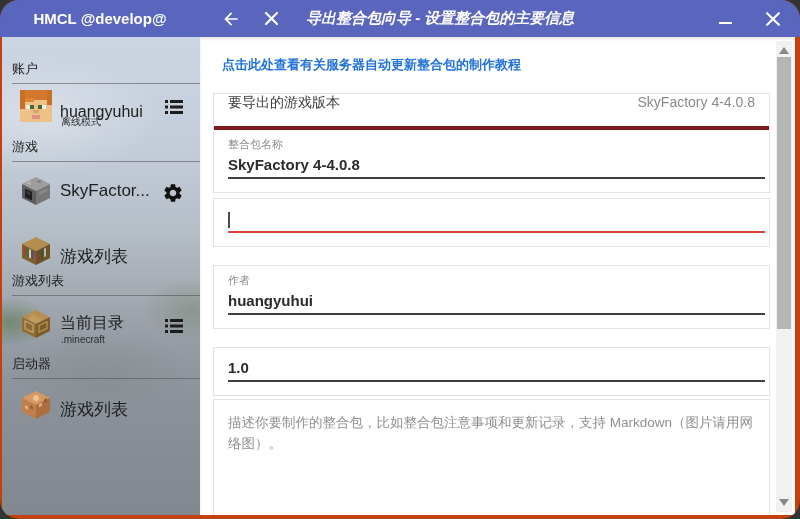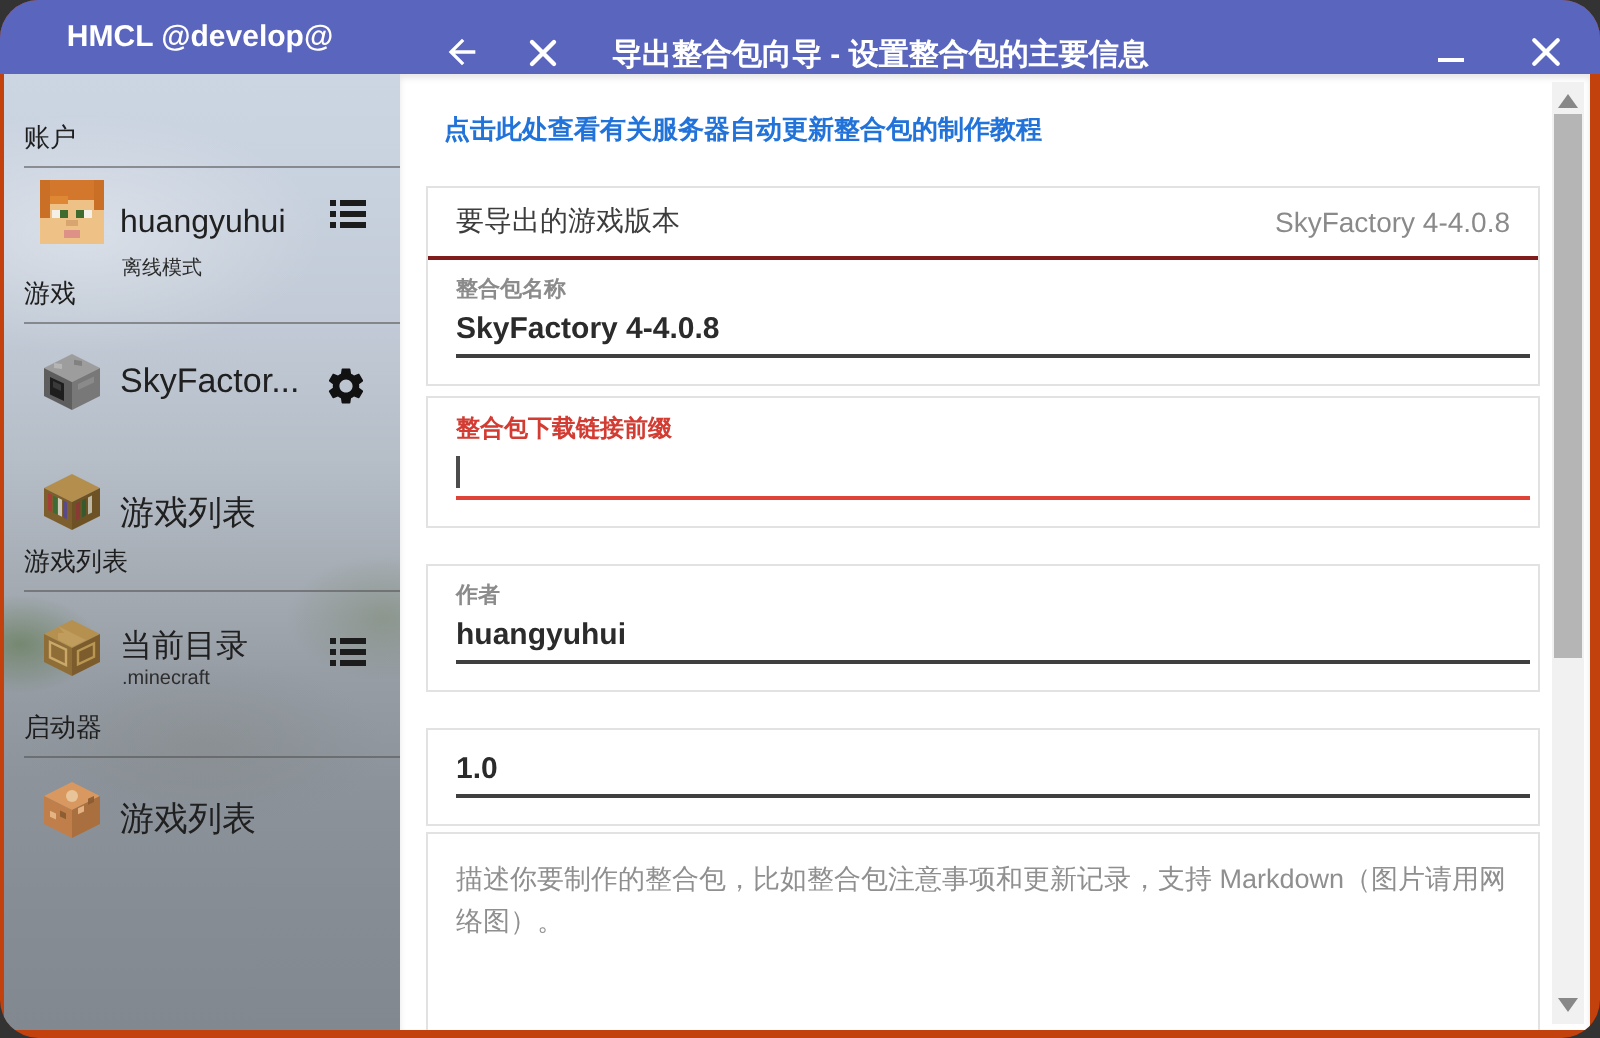--- a/index.html
+++ b/index.html
@@ -4,21 +4,21 @@
 <style>
   * { margin:0; padding:0; box-sizing:border-box; }
   html,body { font-family:"Liberation Sans","DejaVu Sans",sans-serif; }
   body { background:#333; }
 
   .window { position:relative; width:800px; height:519px; background:#c2410c; overflow:hidden;border-radius:19px; }
 
   
   .titlebar { position:absolute; top:0; left:0; right:0; height:37px; background:#5a65bd; display:flex; color:#fff; z-index:5; }
   .titlebar-left { width:200px; display:flex; align-items:center; justify-content:center; font-size:15px; font-weight:bold; }
-  .titlebar-right { flex:1; display:flex; align-items:flex-end; padding:0 16px 0 20px; font-size:15px; font-weight:bold; }
+  .titlebar-right { flex:1; display:flex; align-items:center; padding:0 16px 0 20px; font-size:15px; font-weight:bold;font-style:italic; }
   .tb-icon { display:flex; align-items:center; justify-content:center; width:22px; height:22px; cursor:pointer; }
   .tb-x { margin-left:18px; }
   .tb-title { margin-left:24px; white-space:nowrap; }
   .tb-spacer { flex:1; }
   .tb-min { margin-right:26px; }
   .minimize-glyph { width:13px; height:2px; background:#fff; margin-top:8px; }
 
   
   .sidebar { position:absolute; top:37px; left:2px; width:238px; bottom:4px; overflow:hidden;
     background:
@@ -37,25 +37,25 @@
   .trail-icon { position:absolute; left:160px; width:24px; height:24px; cursor:pointer; }
 
   
   .main { position:absolute; left:200px; top:37px; right:5px; bottom:4px; background:#fff; box-shadow:inset 0 2px 3px rgba(0,0,0,.10); }
   .content { position:absolute; left:0; top:0; right:20px; bottom:0; overflow:hidden; }
 
   .tutorial-link { display:inline-block; margin:19px 0 0 22px; font-size:13px; font-weight:600; color:#2273d9; cursor:pointer; }
 
   .card { margin:0 5px 0 13px; border:1px solid #e2e2e2; background:#fff; }
   .card.first { margin-top:19px; }
-  .version-row { height:36px; display:flex; align-items:center; padding:0 14px; border-bottom:2px solid #7f1d1d; font-size:14px; color:#3d3d3d; }
+  .version-row { height:36px; display:flex; align-items:flex-start; padding:0 14px; border-bottom:4px solid #7f1d1d; font-size:14px; color:#3d3d3d; }
   .version-value { margin-left:auto; color:#8a8a8a; }
 
   .field { padding:7px 14px 13px 14px; }
-  .field-label { font-size:11px; color:#8b8b8b;font-weight:bold; }
+  .field-label { font-size:11px; color:#8b8b8b; }
   .field-value { margin-top:3px; font-size:15px; font-weight:bold; color:#2b2b2b; line-height:20px; height:20px; }
   .underline { height:2px; background:#3f3f3f; margin-top:2px; margin-right:-10px; }
   .field.error .field-label { color:#d23c32; font-weight:bold; font-size:12px; }
   .field.error .underline { background:#df4338; }
   .caret { display:inline-block; width:2px; height:16px; background:#4c4c4c; vertical-align:middle; }
 
   .gap5 { margin-top:5px; } .gap2 { margin-top:18px; } .gap3 { margin-top:3px; }
   .desc-card { height:133px; padding:12px 14px; font-size:13.5px; line-height:21px; color:#8f8f8f; cursor:text; }
 
   
@@ -108,21 +108,21 @@
         <rect x="27" y="0" width="5" height="15" fill="#c96f26"></rect>
         <rect x="5" y="8" width="9" height="4" fill="#de8836"></rect>
         <rect x="6" y="15" width="4" height="4" fill="#f4f0e8"></rect>
         <rect x="10" y="15" width="4" height="4" fill="#3f6b2f"></rect>
         <rect x="18" y="15" width="4" height="4" fill="#3f6b2f"></rect>
         <rect x="22" y="15" width="4" height="4" fill="#f4f0e8"></rect>
         <rect x="13" y="20" width="6" height="3" fill="#d8a571"></rect>
         <rect x="12" y="25" width="8" height="4" fill="#dd9187"></rect>
       </svg>
       <div class="row-title" style="top:16px">huangyuhui</div>
-      <div class="row-sub" style="top:40px">离线模式</div>
+      <div class="row-sub" style="top:28px">离线模式</div>
       <svg class="trail-icon" style="top:8px" width="24" height="24" viewBox="0 0 24 24">
         <g fill="#1c1c1c">
             <rect x="3" y="5" width="3" height="3"></rect>
             <rect x="3" y="10.5" width="3" height="3"></rect>
             <rect x="3" y="16" width="3" height="3"></rect>
             <rect x="8" y="5" width="13" height="3"></rect>
             <rect x="8" y="10.5" width="13" height="3"></rect>
             <rect x="8" y="16" width="13" height="3"></rect>
           </g>
       </svg>
@@ -218,21 +218,20 @@
         </div>
         <div class="field">
           <div class="field-label">整合包名称</div>
           <div class="field-value">SkyFactory 4-4.0.8</div>
           <div class="underline"></div>
         </div>
       </div>
 
       <div class="card gap5">
         <div class="field error">
-          <div class="field-label">整合包下载链接前缀</div>
           <div class="field-value"><span class="caret"></span></div>
           <div class="underline"></div>
         </div>
       </div>
 
       <div class="card gap2">
         <div class="field">
           <div class="field-label">作者</div>
           <div class="field-value">huangyuhui</div>
           <div class="underline"></div>

